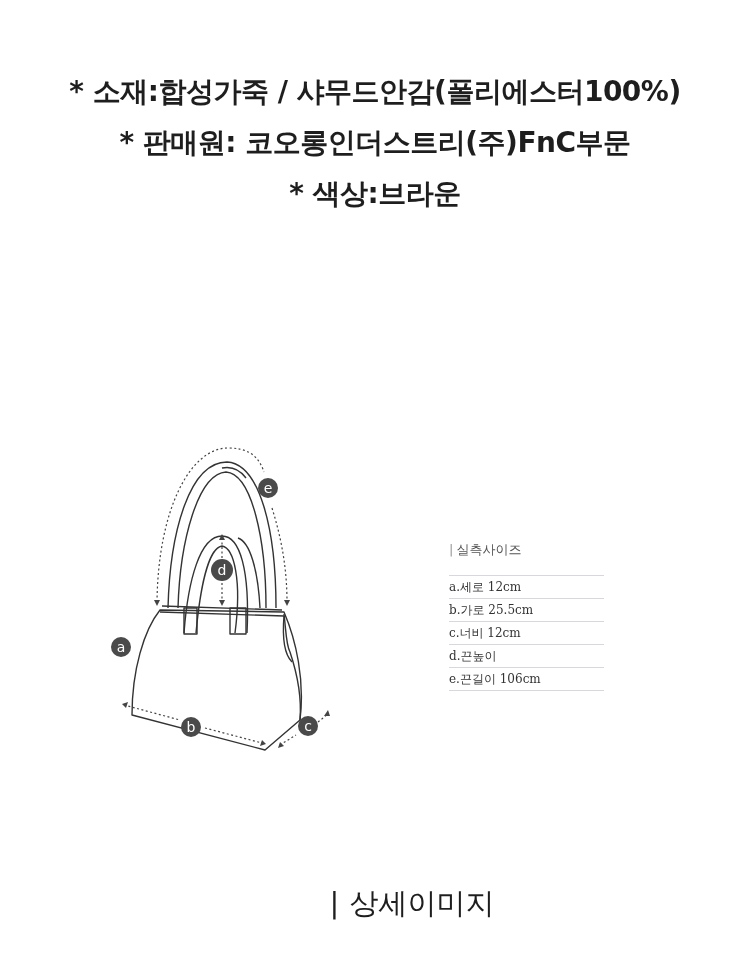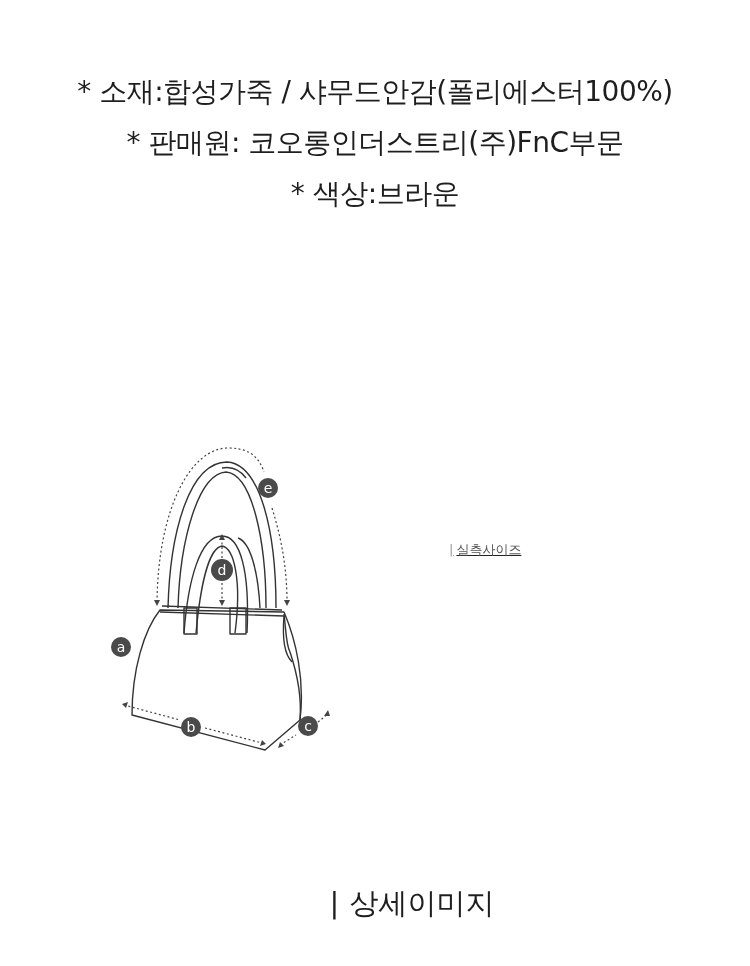--- a/index.html
+++ b/index.html
@@ -1,22 +1,22 @@
 <!DOCTYPE html>
 <html><head>
 <meta charset="utf-8">
 <style>
   html, body { margin:0; padding:0; background:#ffffff; }
   body { width:750px; height:966px; position:relative; overflow:hidden;
          font-family:"DejaVu Sans", "Liberation Sans", sans-serif; color:#222; }
-  .specs { position:absolute; top:66px; left:0; width:750px; text-align:center; }
+  .specs { position:absolute; top:66px; left:0; width:750px; text-align:center;font-weight:bold; }
   .spec-line { font-size:28px; line-height:51px; height:51px; color:#1e1e1e; letter-spacing:-0.5px; }
   .diagram { position:absolute; left:100px; top:430px; width:240px; height:330px; }
   .size-table { position:absolute; left:449px; top:540px; width:155px;
-                font-family:"DejaVu Serif","Liberation Serif", serif;text-decoration:underline; }
+                font-family:"DejaVu Serif","Liberation Serif", serif; }
   .size-title { font-family:"DejaVu Sans","Liberation Sans",sans-serif; font-size:13px;
                 color:#555; height:20px; line-height:20px; }
   .size-title .bar { color:#999; margin-right:3px; }
   .size-row { font-size:12px; color:#333; height:22px; line-height:22px;
               border-top:1px solid #d9d6dc; white-space:nowrap; }
   .size-rows { margin-top:15px; border-bottom:1px solid #d9d6dc; }
   .detail-heading { position:absolute; top:884px; left:0; width:750px; text-align:center;
                     font-size:29px; color:#1e1e1e;padding-left:37px; }
   .detail-heading .bar { margin-right:10px; }
 </style>
@@ -87,17 +87,24 @@
       <text x="91" y="302">b</text>
       <text x="208" y="301">c</text>
     </g>
   </svg>
 </div>
 
 <div class="size-table">
   <div class="size-title">
     <span class="bar">|</span><span>실측사이즈</span>
   </div>
+  <div class="size-rows">
+    <div class="size-row">a.세로 12cm</div>
+    <div class="size-row">b.가로 25.5cm</div>
+    <div class="size-row">c.너비 12cm</div>
+    <div class="size-row">d.끈높이</div>
+    <div class="size-row">e.끈길이 106cm</div>
+  </div>
 </div>
 
 <div class="detail-heading">
   <span class="bar">|</span><span>상세이미지</span>
 </div>
 
 </body></html>

